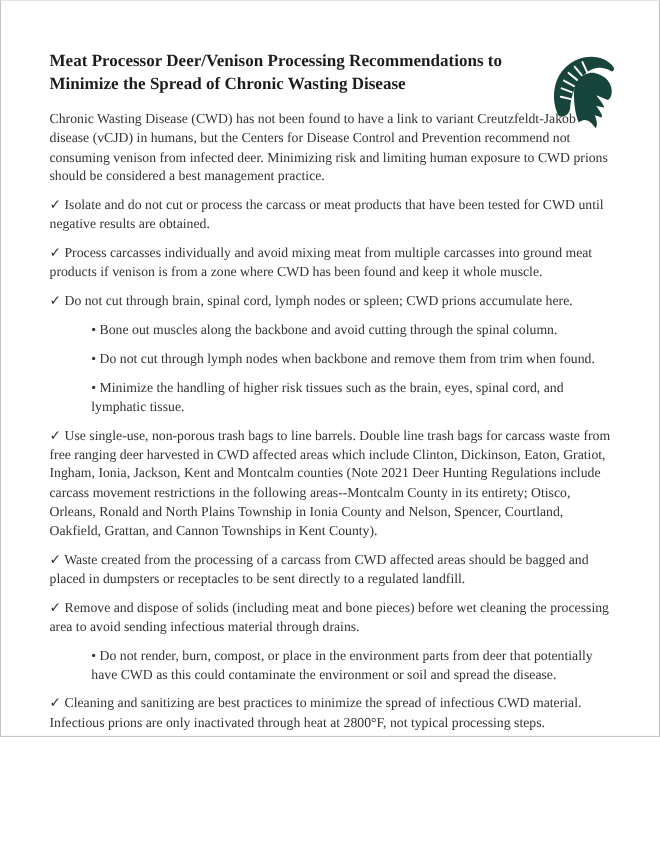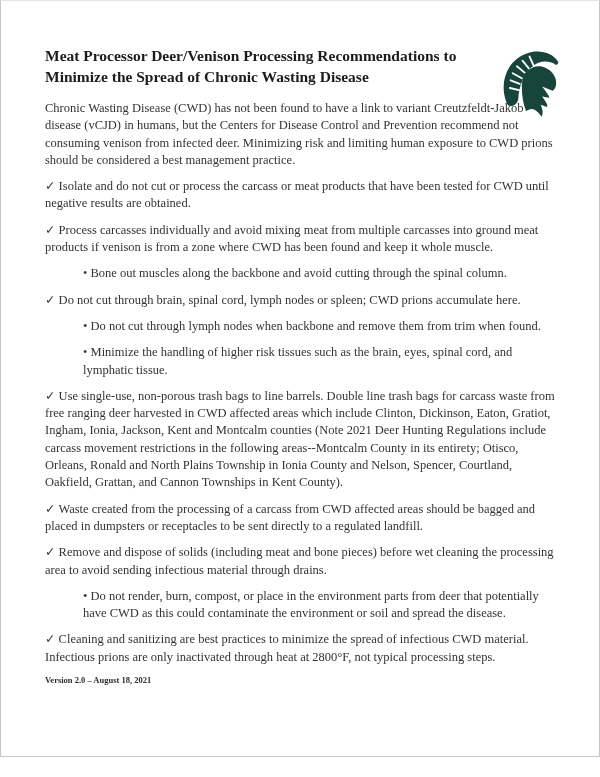--- a/index.html
+++ b/index.html
@@ -1,20 +1,20 @@
 <!DOCTYPE html>
 <html><head>
 <meta charset="utf-8">
 <style>
   html, body { margin: 0; padding: 0; background: #fff; }
   .page {
     position: relative;
     box-sizing: border-box;
     width: 600px;
-    height: 757px;
+    height: 670px;
     background: #ffffff;
     border: 1px solid #c6c6c6;
     border-top-color: #e4e4e4;
     overflow: hidden;
     font-family: "Liberation Serif", "DejaVu Serif", serif;
     color: #333333;
   }
   .content {
     position: absolute;
     top: 45px;
@@ -82,22 +82,22 @@
   <div class="content">
     <h1 class="doc-title">
       <span>Meat Processor Deer/Venison Processing Recommendations to</span><br>
       <span>Minimize the Spread of Chronic Wasting Disease</span>
     </h1>
 
     <div id="doc-body">
         <p class="para plain"><span>Chronic Wasting Disease (CWD) has not been found to have a link to variant Creutzfeldt-Jakob disease (vCJD) in humans, but the Centers for Disease Control and Prevention recommend not consuming venison from infected deer. Minimizing risk and limiting human exposure to CWD prions should be considered a best management practice.</span></p>
         <p class="para check"><span class="marker">✓ </span><span>Isolate and do not cut or process the carcass or meat products that have been tested for CWD until negative results are obtained.</span></p>
         <p class="para check"><span class="marker">✓ </span><span>Process carcasses individually and avoid mixing meat from multiple carcasses into ground meat products if venison is from a zone where CWD has been found and keep it whole muscle.</span></p>
+        <p class="para check"><span class="marker">✓ </span><span>Do not cut through brain, spinal cord, lymph nodes or spleen; CWD prions accumulate here.</span></p>
         <p class="para bullet"><span class="marker">• </span><span>Bone out muscles along the backbone and avoid cutting through the spinal column.</span></p>
-        <p class="para check"><span class="marker">✓ </span><span>Do not cut through brain, spinal cord, lymph nodes or spleen; CWD prions accumulate here.</span></p>
         <p class="para bullet"><span class="marker">• </span><span>Do not cut through lymph nodes when backbone and remove them from trim when found.</span></p>
         <p class="para bullet"><span class="marker">• </span><span>Minimize the handling of higher risk tissues such as the brain, eyes, spinal cord, and lymphatic tissue.</span></p>
         <p class="para check"><span class="marker">✓ </span><span>Use single-use, non-porous trash bags to line barrels. Double line trash bags for carcass waste from free ranging deer harvested in CWD affected areas which include Clinton, Dickinson, Eaton, Gratiot, Ingham, Ionia, Jackson, Kent and Montcalm counties (Note 2021 Deer Hunting Regulations include carcass movement restrictions in the following areas--Montcalm County in its entirety; Otisco, Orleans, Ronald and North Plains Township in Ionia County and Nelson, Spencer, Courtland, Oakfield, Grattan, and Cannon Townships in Kent County).</span></p>
         <p class="para check"><span class="marker">✓ </span><span>Waste created from the processing of a carcass from CWD affected areas should be bagged and placed in dumpsters or receptacles to be sent directly to a regulated landfill.</span></p>
         <p class="para check"><span class="marker">✓ </span><span>Remove and dispose of solids (including meat and bone pieces) before wet cleaning the processing area to avoid sending infectious material through drains.</span></p>
         <p class="para bullet"><span class="marker">• </span><span>Do not render, burn, compost, or place in the environment parts from deer that potentially have CWD as this could contaminate the environment or soil and spread the disease.</span></p>
         <p class="para check"><span class="marker">✓ </span><span>Cleaning and sanitizing are best practices to minimize the spread of infectious CWD material. Infectious prions are only inactivated through heat at 2800°F, not typical processing steps.</span></p>
       </div>
 
     <div class="footer">Version 2.0 – August 18, 2021</div>

